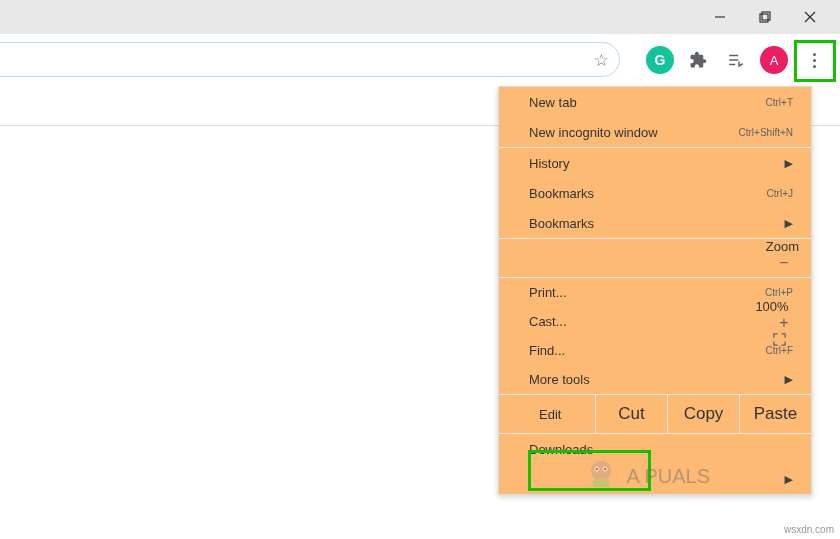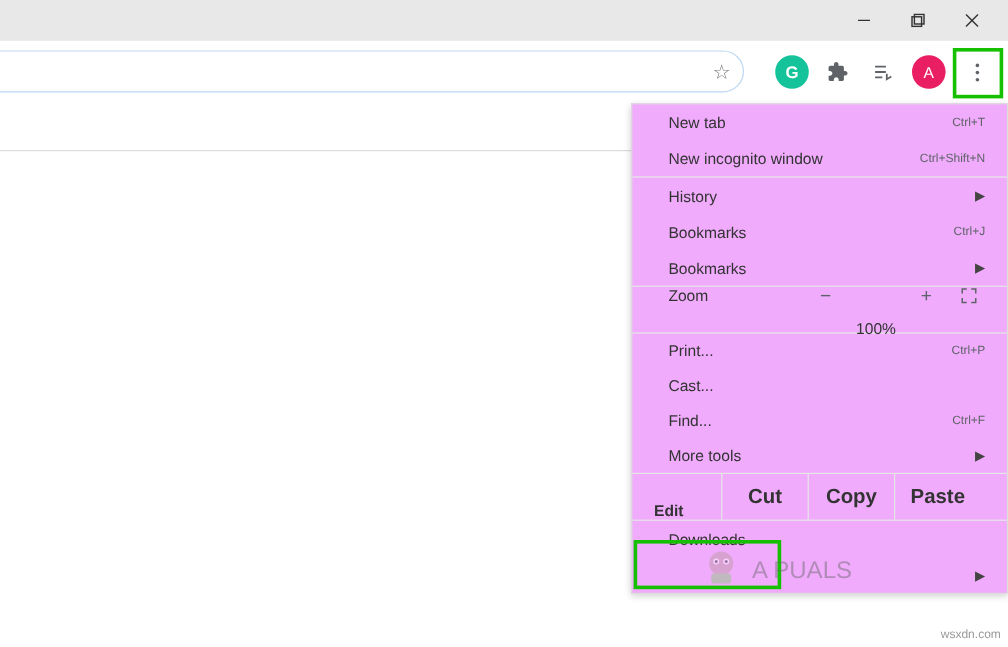--- a/index.html
+++ b/index.html
@@ -78,51 +78,50 @@
     .highlight-box {
       position: absolute;
       border: 3px solid #15C000;
       pointer-events: none;
     }
     .hl-dots { top: 40px; right: 4px; width: 42px; height: 42px; }
     .hl-settings { top: 450px; left: 528px; width: 123px; height: 41px; }
 
     .menu {
       position: absolute;
-      top: 86px; left: 526px;
+      top: 86px; left: 498px;
       width: 314px;
-      background: #f0abfc;
+      background: #fdba74;
       border: 1px solid #dcdcdc;
       box-shadow: 0 2px 6px rgba(0,0,0,0.2);
     }
     .menu-row {
       height: 30px;
       padding: 0 18px 0 30px;
       display: flex; align-items: center; justify-content: space-between;
       color: #333;
     }
     .menu-row.sm { height: 29px; }
     .menu-label { flex: 1; }
     .shortcut { color: #5f6368; font-size: 10px; }
     .sep { height: 1px; background: #e6e6e6; }
     .submenu-arrow { color: #444; font-size: 11px; margin-left: auto; }
     .zoom-row {
       height: 38px;
       padding: 0 12px 0 30px;
-      display: flex; align-items: flex-start;
+      display: flex; align-items: flex-end; flex-direction: column;
     }
     .zoom-ctrl { width: 30px; text-align: center; color: #5f6368; font-size: 16px; }
     .zoom-val { width: 54px; text-align: center; color: #333; margin-top: 27px; }
     .fullscreen { width: 40px; text-align: center; }
     .fullscreen svg { width: 15px; height: 15px; stroke: #5f6368; fill: none; stroke-width: 2; }
     .edit-row {
       height: 38px;
-      display: flex; align-items: flex-end;
-      padding-left: 18px;
-      font-weight: bold;
+      display: flex; align-items: center;
+      padding-left: 40px;
     }
     .edit-cell {
       border-left: 1px solid #e6e6e6;
       height: 100%; display: flex; align-items: center; justify-content: center;
       width: 72px; font-size: 17px; color: #333;
     }
     .edit-cell:first-of-type { border-left: 1px solid #e6e6e6; }
     .watermark {
       position: absolute;
       right: 130px; bottom: 40px;

